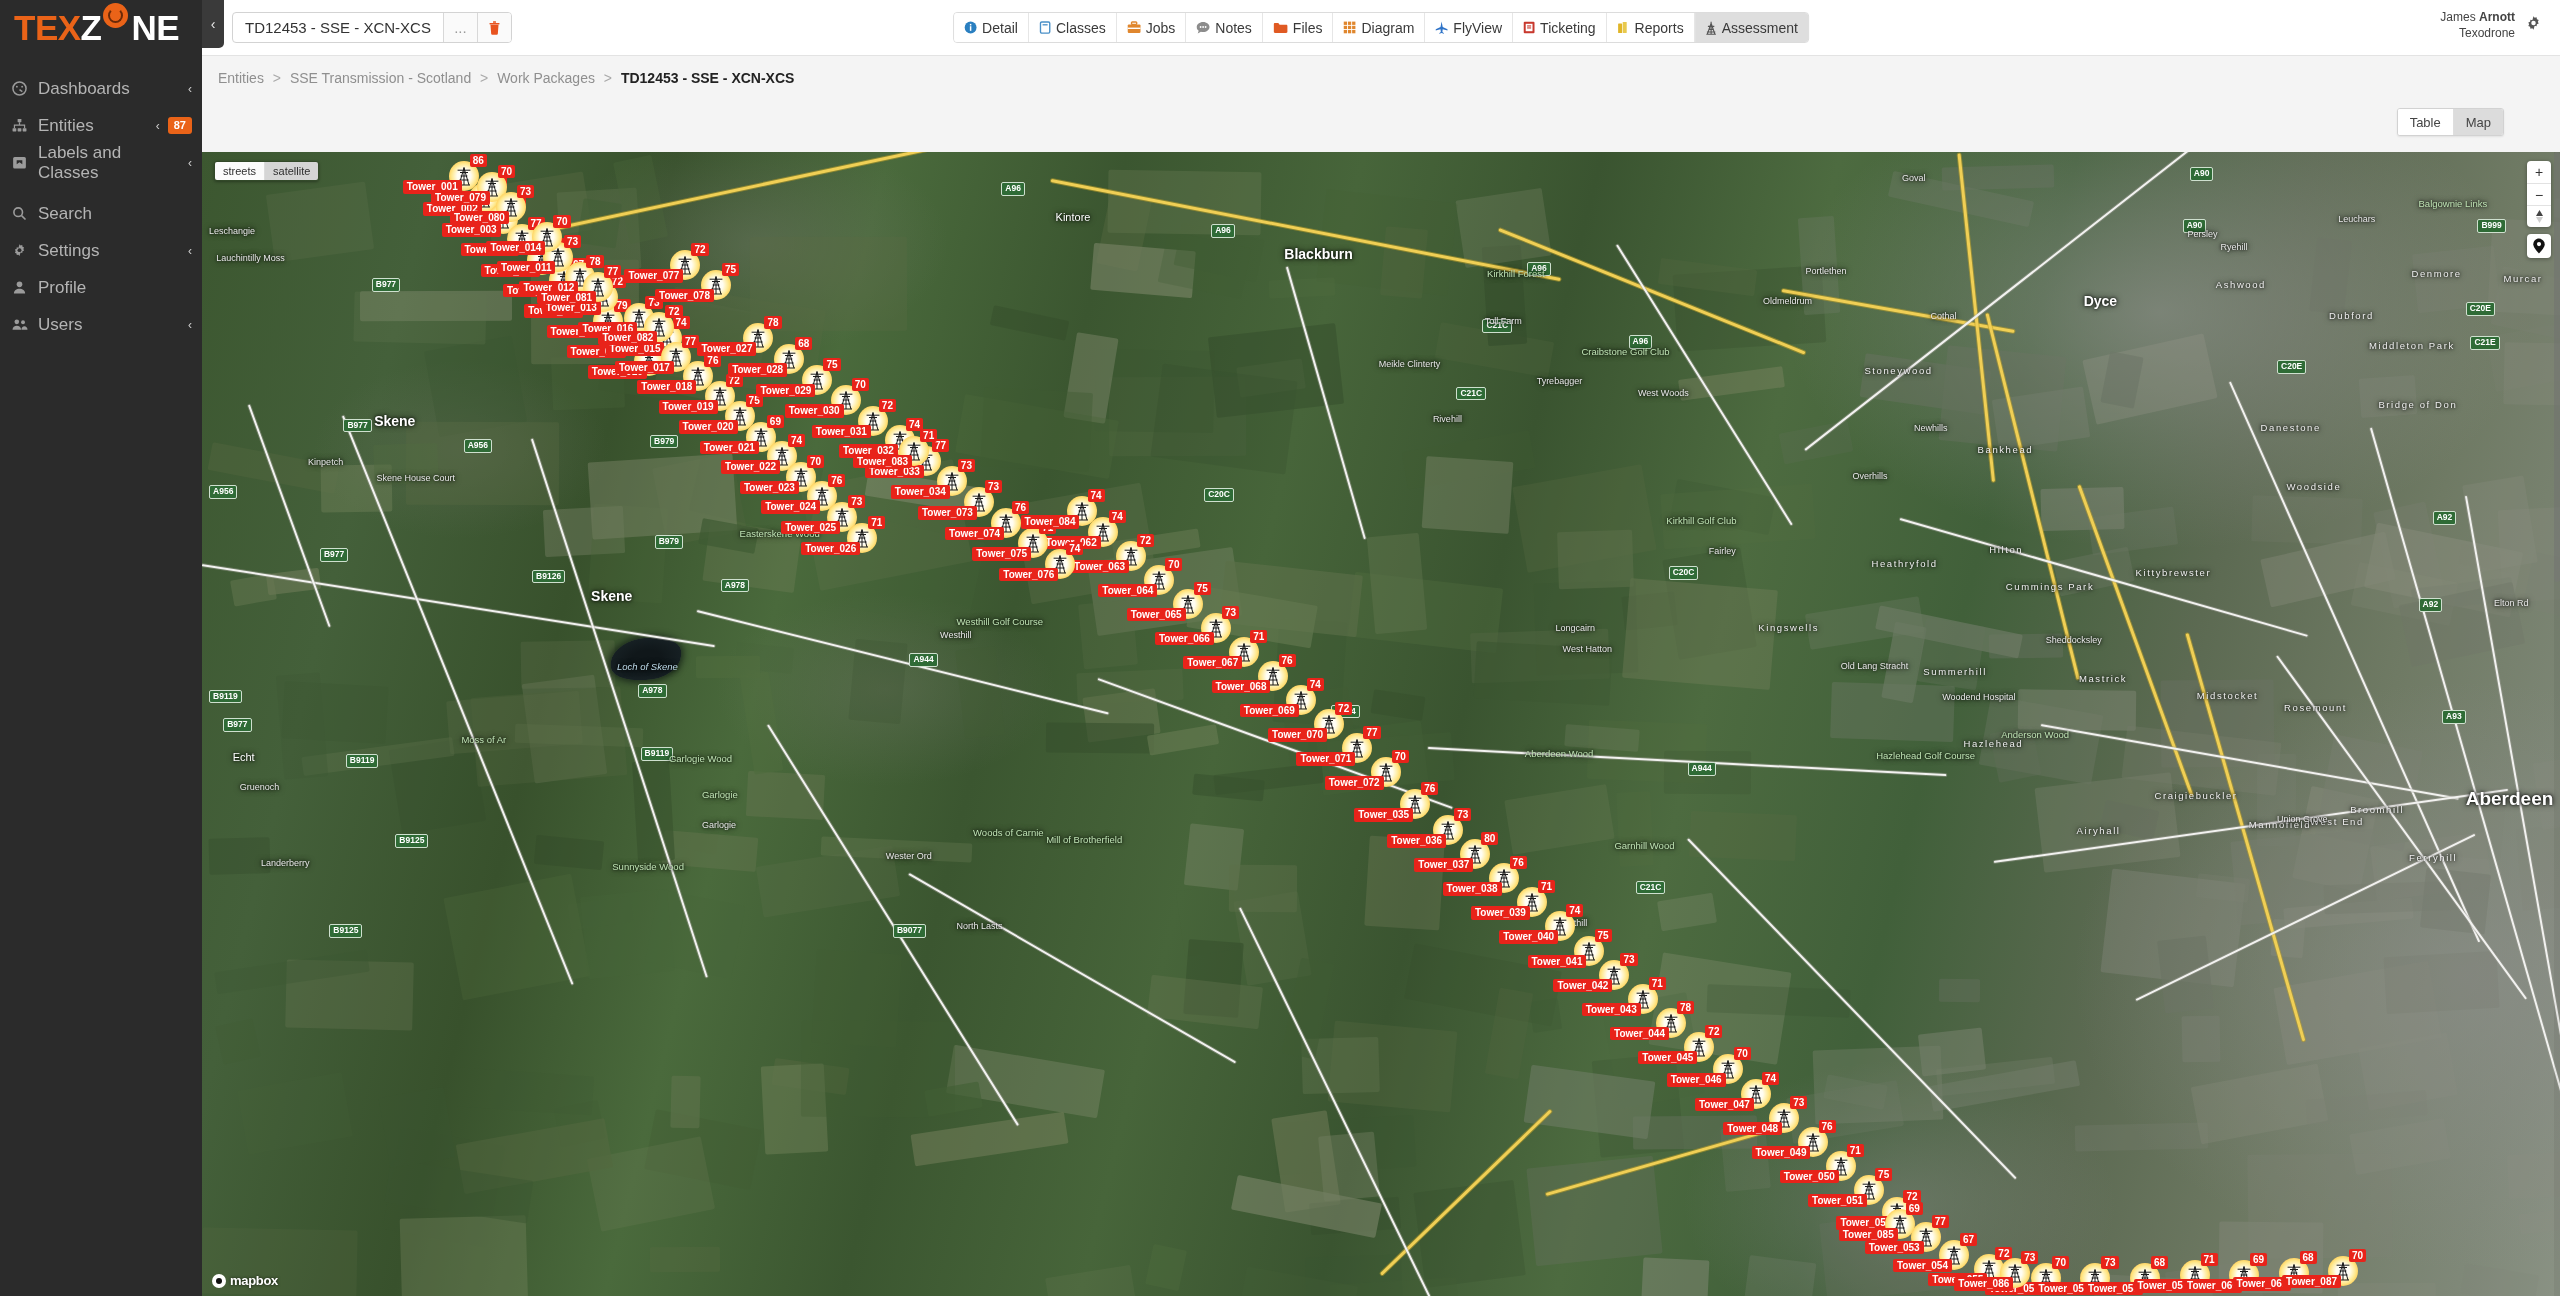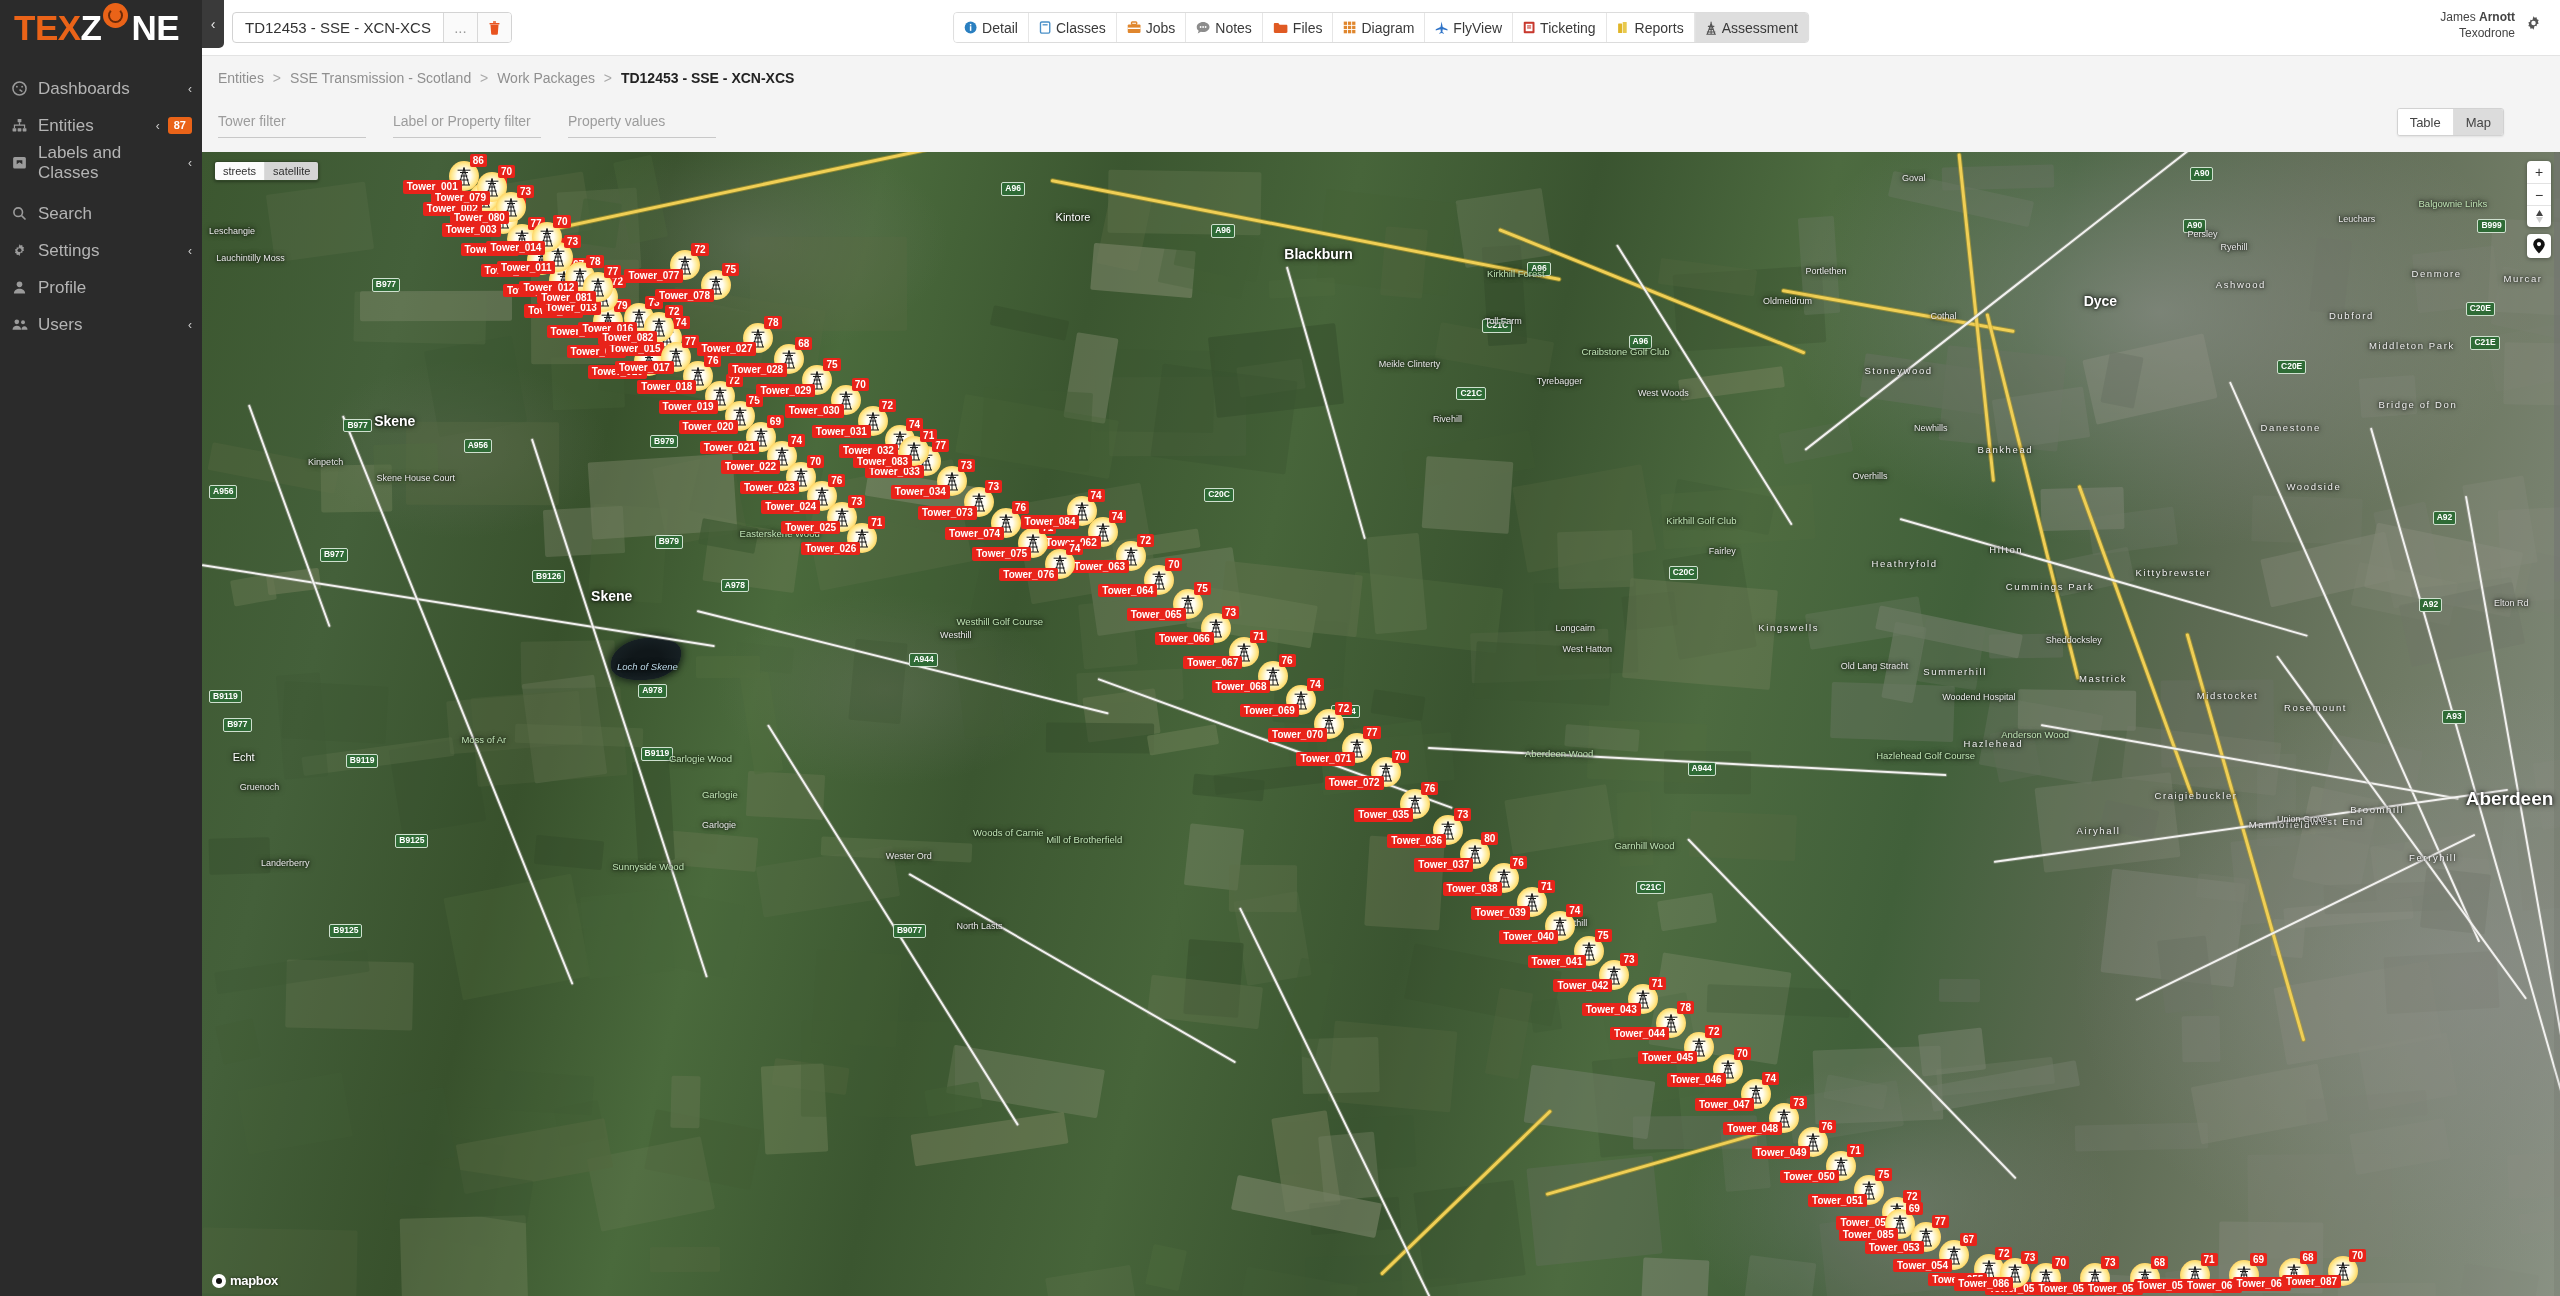--- a/index.html
+++ b/index.html
@@ -565,25 +565,20 @@
     <div id="breadcrumb">
       <a>Entities</a>
       <span class="sep">&gt;</span>
       <a>SSE Transmission - Scotland</a>
       <span class="sep">&gt;</span>
       <a>Work Packages</a>
       <span class="sep">&gt;</span>
       <span class="current">TD12453 - SSE - XCN-XCS</span>
     </div>
 
-    <div id="filters">
-      <input class="filter-field" type="text" placeholder="Tower filter" style="">
-      <input class="filter-field" type="text" placeholder="Label or Property filter" style="">
-      <input class="filter-field" type="text" placeholder="Property values" style="">
-    </div>
 
     <div id="viewtoggle">
       <div class="vt-btn">Table</div>
       <div class="vt-btn active">Map</div>
     </div>
   </div>
 
   <section id="map">
     <div id="map-canvas">
       <div class="sat-base"></div>

